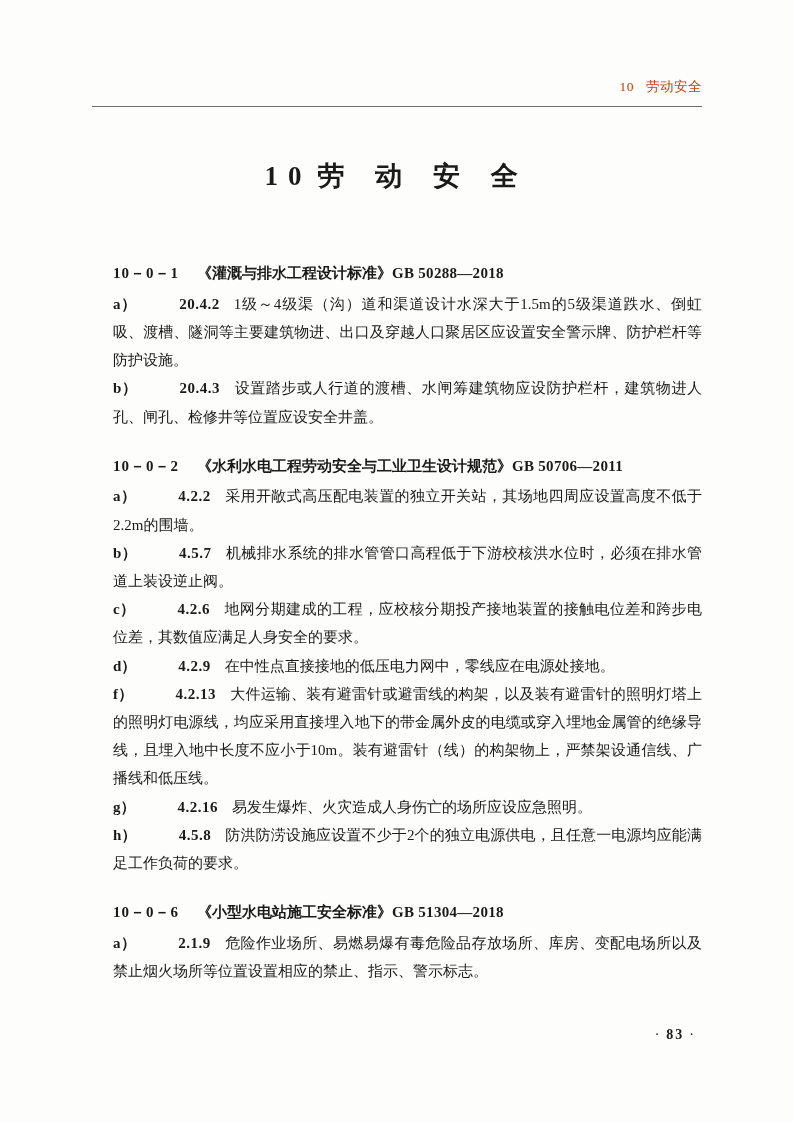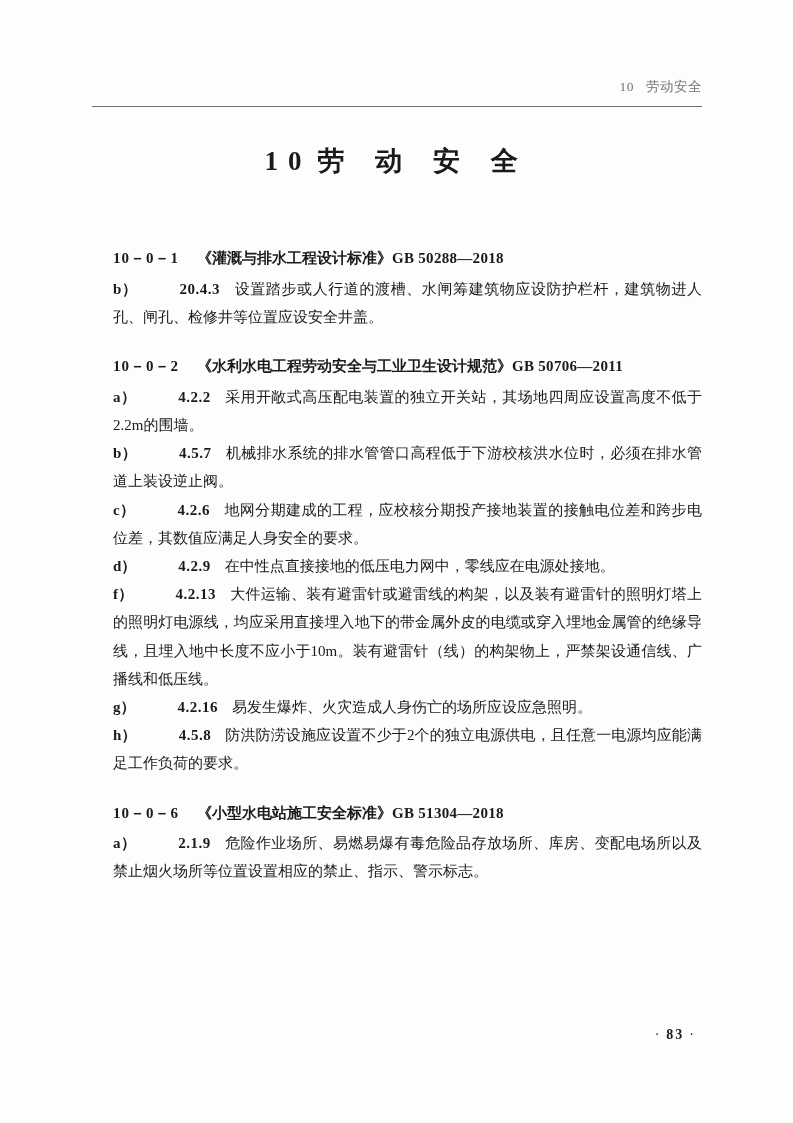--- a/index.html
+++ b/index.html
@@ -25,39 +25,39 @@
     position: absolute;
     left: 92px;
     top: 78px;
     width: 610px;
   }
   
   .runhead {
     text-align: right;
     font-size: 13.5px;
     letter-spacing: 0.5px;
-    color: #737373;
+    color: #c2410c;
     padding-bottom: 10px;
   }
   .runhead .num {
     margin-right: 12px;
   }
   .rule {
     border: 0;
     border-top: 1px solid #6f6f6f;
     margin: 0 0 0 0;
     width: 100%;
   }
   
   .chapter-title {
     text-align: center;
     font-size: 27px;
     font-weight: bold;
     letter-spacing: 12px;
-    margin-top: 36px;
+    margin-top: 51px;
     margin-bottom: 66px;
     font-family: "Liberation Serif", "DejaVu Serif", serif;
   }
   .chapter-title .ch-num {
     letter-spacing: 10px;
     margin-right: 6px;
   }
   
   .entry {
     margin-bottom: 22px;
@@ -134,20 +134,23 @@
 
     <h1 class="chapter-title">
       <span class="ch-num">10</span><span>劳 动 安 全</span>
     </h1>
 
     <div class="entry">
       <div class="entry-head">
         <span class="code">10－0－1</span><span class="std-name">《灌溉与排水工程设计标准》</span><span class="std-id">GB 50288—2018</span>
       </div>
       <p class="item">
+        <span class="label">a）</span><span class="indent"></span><span class="clause">20.4.2</span><span class="body">1级～4级渠（沟）道和渠道设计水深大于1.5m的5级渠道跌水、倒虹吸、渡槽、隧洞等主要建筑物进、出口及穿越人口聚居区应设置安全警示牌、防护栏杆等防护设施。</span>
+      </p>
+      <p class="item">
         <span class="label">b）</span><span class="indent"></span><span class="clause">20.4.3</span><span class="body">设置踏步或人行道的渡槽、水闸筹建筑物应设防护栏杆，建筑物进人孔、闸孔、检修井等位置应设安全井盖。</span>
       </p>
     </div>
 
     <div class="entry">
       <div class="entry-head">
         <span class="code">10－0－2</span><span class="std-name">《水利水电工程劳动安全与工业卫生设计规范》</span><span class="std-id">GB 50706—2011</span>
       </div>
       <p class="item">
         <span class="label">a）</span><span class="indent"></span><span class="clause">4.2.2</span><span class="body">采用开敞式高压配电装置的独立开关站，其场地四周应设置高度不低于2.2m的围墙。</span>

